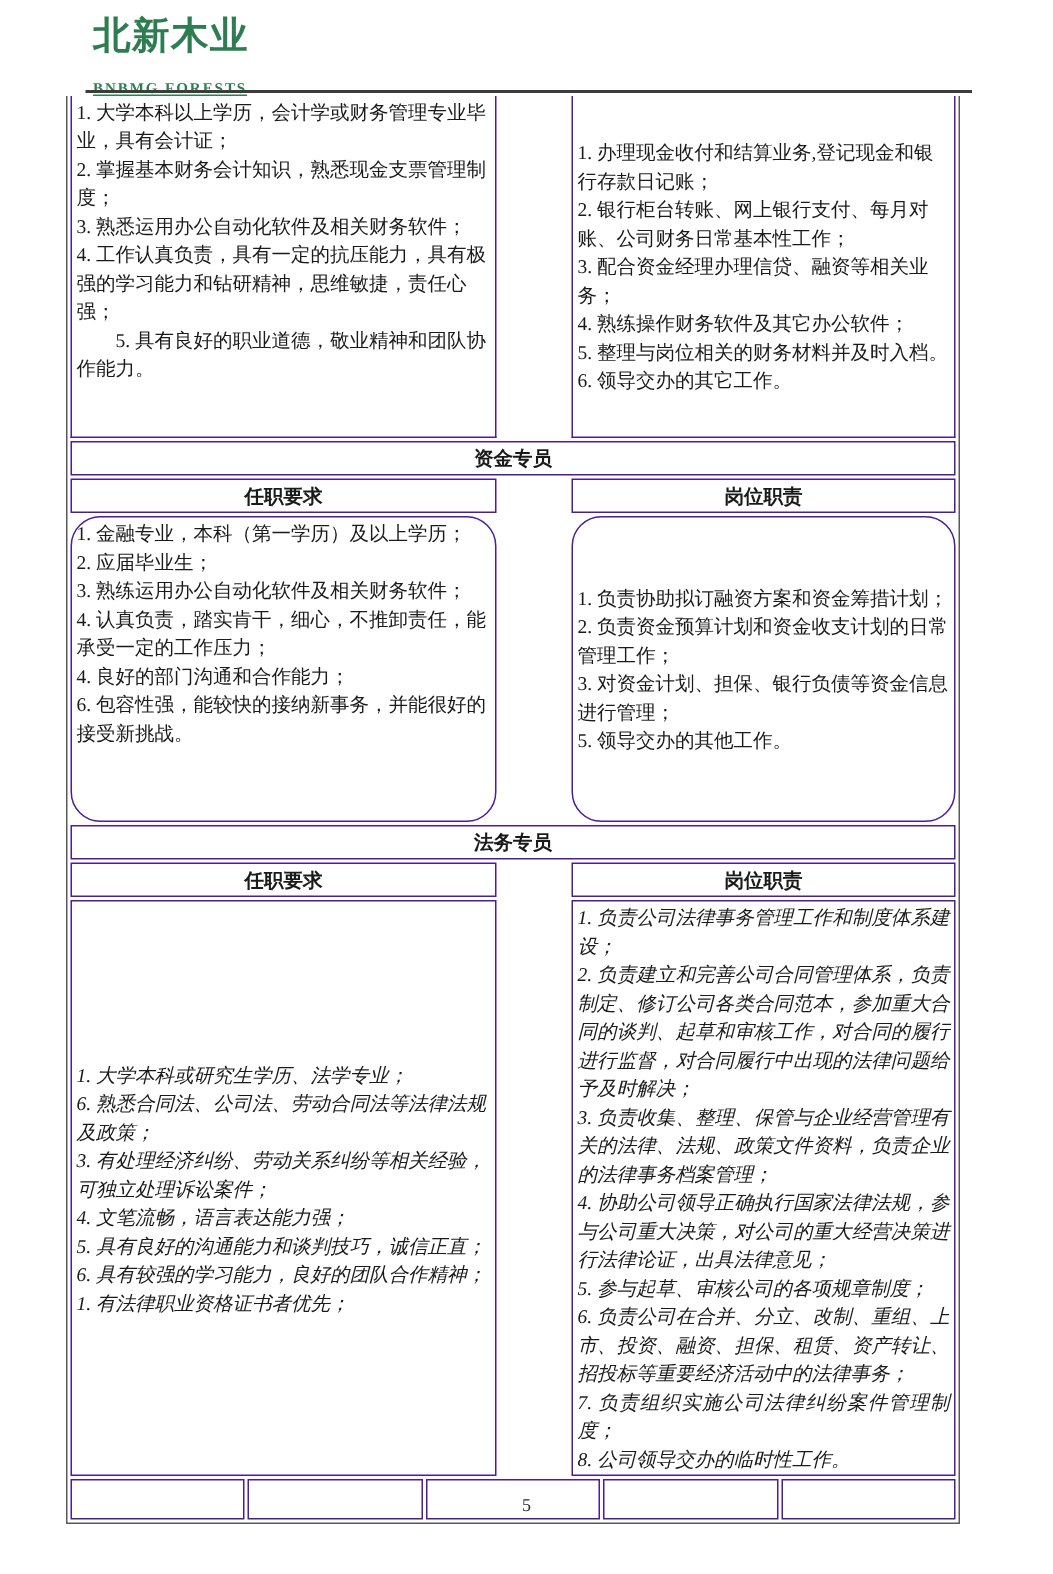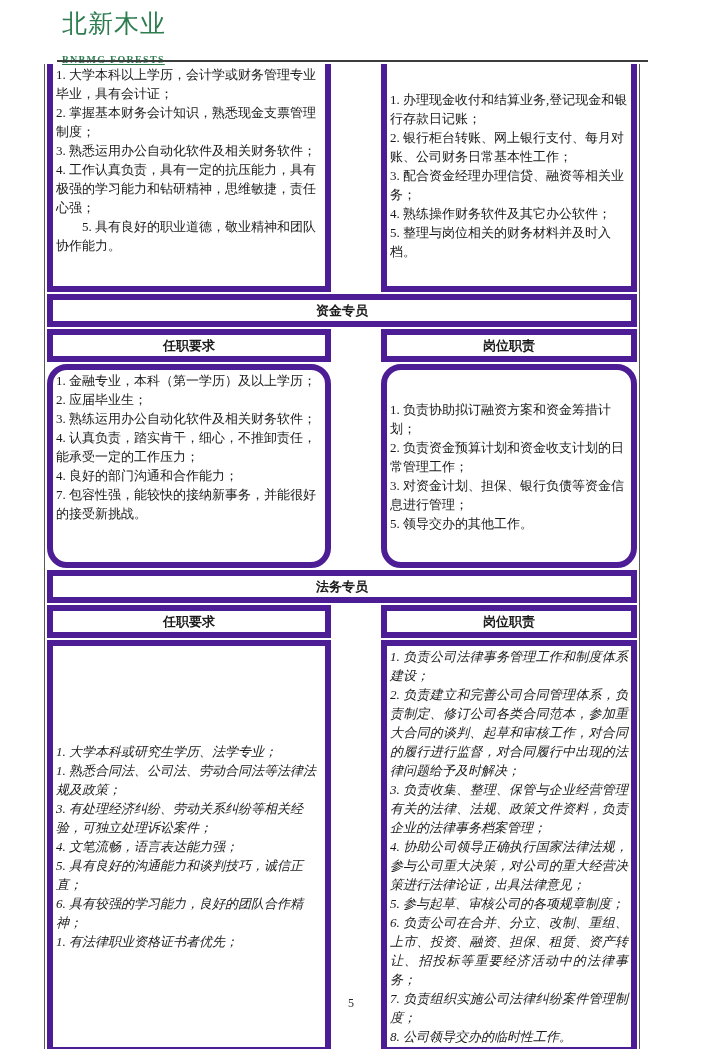--- a/index.html
+++ b/index.html
@@ -4,38 +4,38 @@
 <style>
   html,body { margin:0; padding:0; }
   body {
     width:702px; height:1049px; background:#ffffff; position:relative;
     font-family:"Liberation Serif","DejaVu Serif",serif; color:#1a1a1a;
     overflow:hidden;
   }
   .logo { position:absolute; left:62px; top:10px; }
   .logo-title {
     font-family:"DejaVu Sans","Liberation Sans",sans-serif;
-    font-weight:normal; font-size:25px; line-height:27px;
+    font-weight:bold; font-size:25px; line-height:27px;
     color:#2e7d51; letter-spacing:1px;
   }
   .logo-sub {
     font-size:10px; line-height:12px; color:#2e7d51;
     letter-spacing:1.3px; font-weight:bold; margin-top:17px;text-decoration:underline;
   }
   .header-rule { position:absolute; left:57px; top:60px; width:591px; height:2px; background:#3c3c3c; }
 
   .doc-table {
     position:absolute; left:44px; top:64px; width:596px;
     border:1px solid #595959; border-top:none;
     padding:0 2px 2px 2px; box-sizing:border-box;
     display:flex; flex-direction:column; gap:2px;
   }
   .row { display:flex; gap:2px; }
   .cell {
-    border:6px solid #4c1d95; box-sizing:border-box;
+    border:1px solid #4c1d95; box-sizing:border-box;
     font-size:13px; line-height:19px; padding:1px 3px;
     overflow:hidden;
   }
   .row-first .cell { border-top:none; }
   .col-left  { width:284px; flex:none; }
   .col-right { flex:1;margin-left:48px; }
   .full { flex:1; }
   .title-cell, .hdr-cell { font-weight:bold; text-align:center; padding:1px 0; }
   .h-r1   .cell { min-height:228px; }
   .h-hdr  .cell { min-height:22px;  }
@@ -69,58 +69,59 @@
         <div class="item">3. 熟悉运用办公自动化软件及相关财务软件；</div>
         <div class="item">4. 工作认真负责，具有一定的抗压能力，具有极强的学习能力和钻研精神，思维敏捷，责任心强；</div>
         <div class="item">　　5. 具有良好的职业道德，敬业精神和团队协作能力。</div>
       </div>
     <div class="cell col-right v-center">
         <div class="item">1. 办理现金收付和结算业务,登记现金和银行存款日记账；</div>
         <div class="item">2. 银行柜台转账、网上银行支付、每月对账、公司财务日常基本性工作；</div>
         <div class="item">3. 配合资金经理办理信贷、融资等相关业务；</div>
         <div class="item">4. 熟练操作财务软件及其它办公软件；</div>
         <div class="item">5. 整理与岗位相关的财务材料并及时入档。</div>
+        <div class="item">6. 领导交办的其它工作。</div>
       </div>
   </div>
 
   <div class="row h-hdr">
     <div class="cell full title-cell">资金专员</div>
   </div>
   <div class="row h-hdr">
     <div class="cell col-left hdr-cell">任职要求</div>
     <div class="cell col-right hdr-cell">岗位职责</div>
   </div>
   <div class="row h-r2">
     <div class="cell col-left">
         <div class="item">1. 金融专业，本科（第一学历）及以上学历；</div>
         <div class="item">2. 应届毕业生；</div>
         <div class="item">3. 熟练运用办公自动化软件及相关财务软件；</div>
         <div class="item">4. 认真负责，踏实肯干，细心，不推卸责任，能承受一定的工作压力；</div>
         <div class="item">4. 良好的部门沟通和合作能力；</div>
-        <div class="item">7. 包容性强，能较快的接纳新事务，并能很好的接受新挑战。</div>
+        <div class="item">6. 包容性强，能较快的接纳新事务，并能很好的接受新挑战。</div>
       </div>
     <div class="cell col-right v-center">
         <div class="item">1. 负责协助拟订融资方案和资金筹措计划；</div>
         <div class="item">2. 负责资金预算计划和资金收支计划的日常管理工作；</div>
         <div class="item">3. 对资金计划、担保、银行负债等资金信息进行管理；</div>
         <div class="item">5. 领导交办的其他工作。</div>
       </div>
   </div>
 
   <div class="row h-hdr">
     <div class="cell full title-cell">法务专员</div>
   </div>
   <div class="row h-hdr">
     <div class="cell col-left hdr-cell">任职要求</div>
     <div class="cell col-right hdr-cell">岗位职责</div>
   </div>
   <div class="row h-r3">
     <div class="cell col-left v-center">
         <div class="item">1. 大学本科或研究生学历、法学专业；</div>
-        <div class="item">1. 熟悉合同法、公司法、劳动合同法等法律法规及政策；</div>
+        <div class="item">6. 熟悉合同法、公司法、劳动合同法等法律法规及政策；</div>
         <div class="item">3. 有处理经济纠纷、劳动关系纠纷等相关经验，可独立处理诉讼案件；</div>
         <div class="item">4. 文笔流畅，语言表达能力强；</div>
         <div class="item">5. 具有良好的沟通能力和谈判技巧，诚信正直；</div>
         <div class="item">6. 具有较强的学习能力，良好的团队合作精神；</div>
         <div class="item">1. 有法律职业资格证书者优先；</div>
       </div>
     <div class="cell col-right justify">
         <div class="item">1. 负责公司法律事务管理工作和制度体系建设；</div>
         <div class="item">2. 负责建立和完善公司合同管理体系，负责制定、修订公司各类合同范本，参加重大合同的谈判、起草和审核工作，对合同的履行进行监督，对合同履行中出现的法律问题给予及时解决；</div>
         <div class="item">3. 负责收集、整理、保管与企业经营管理有关的法律、法规、政策文件资料，负责企业的法律事务档案管理；</div>

